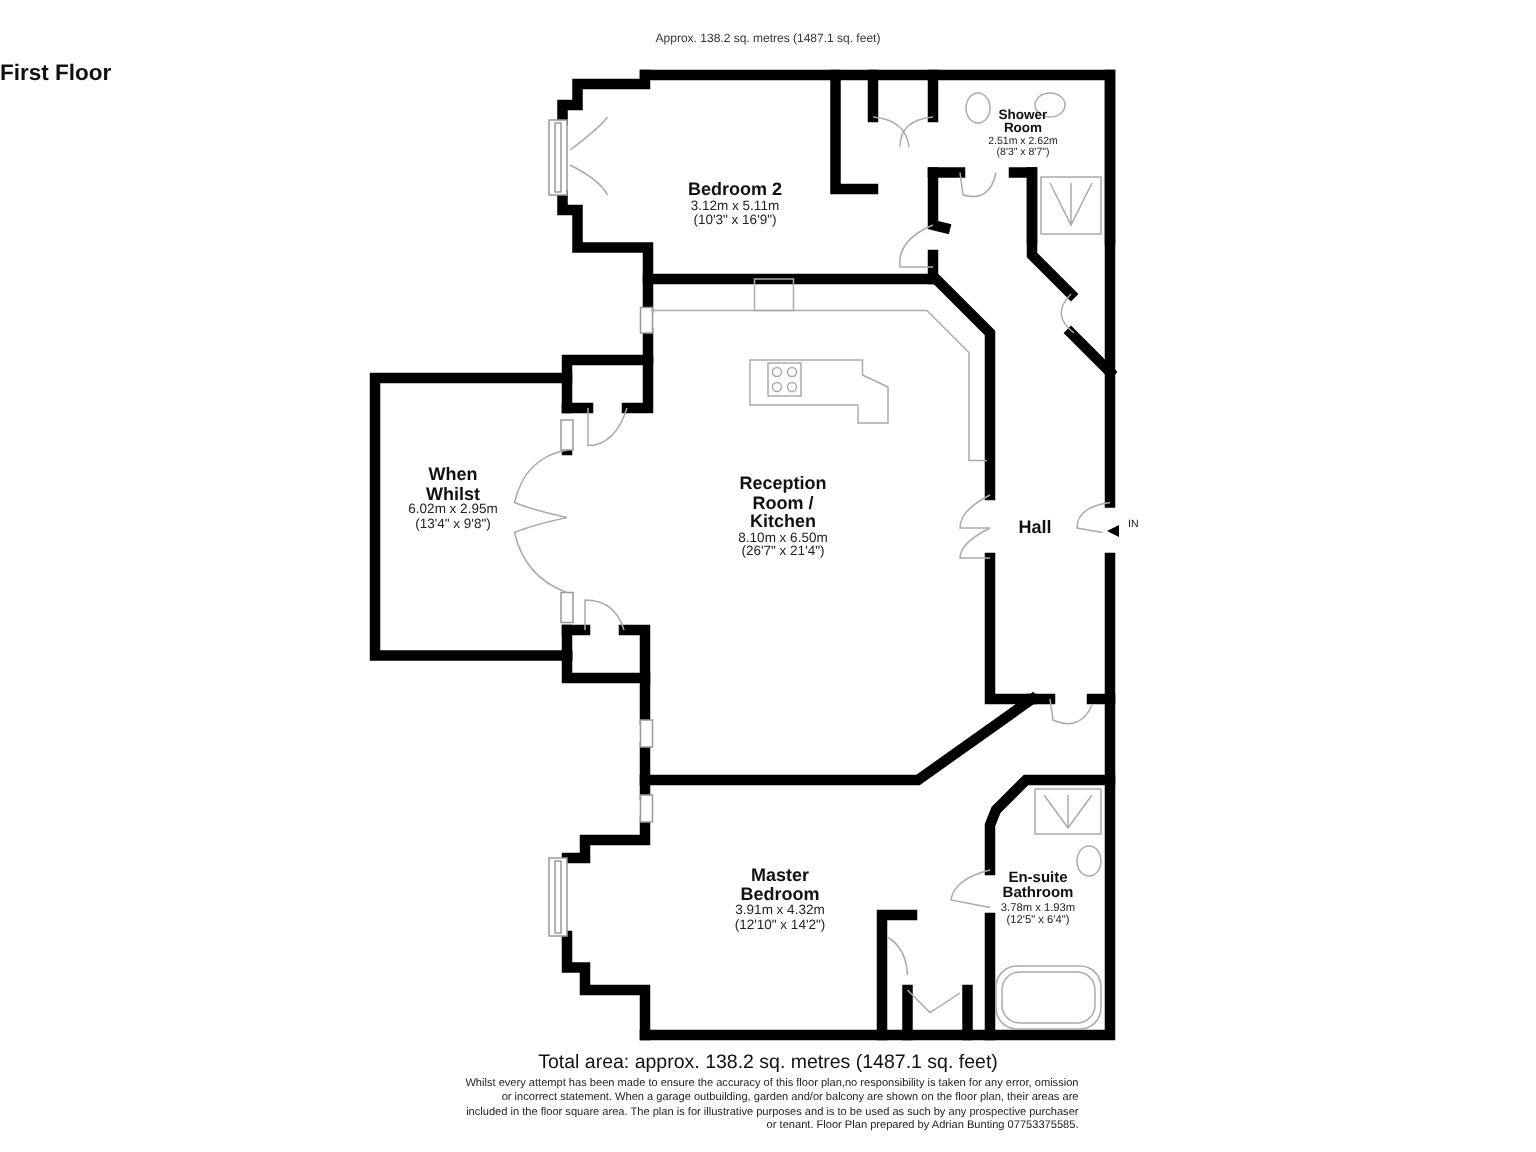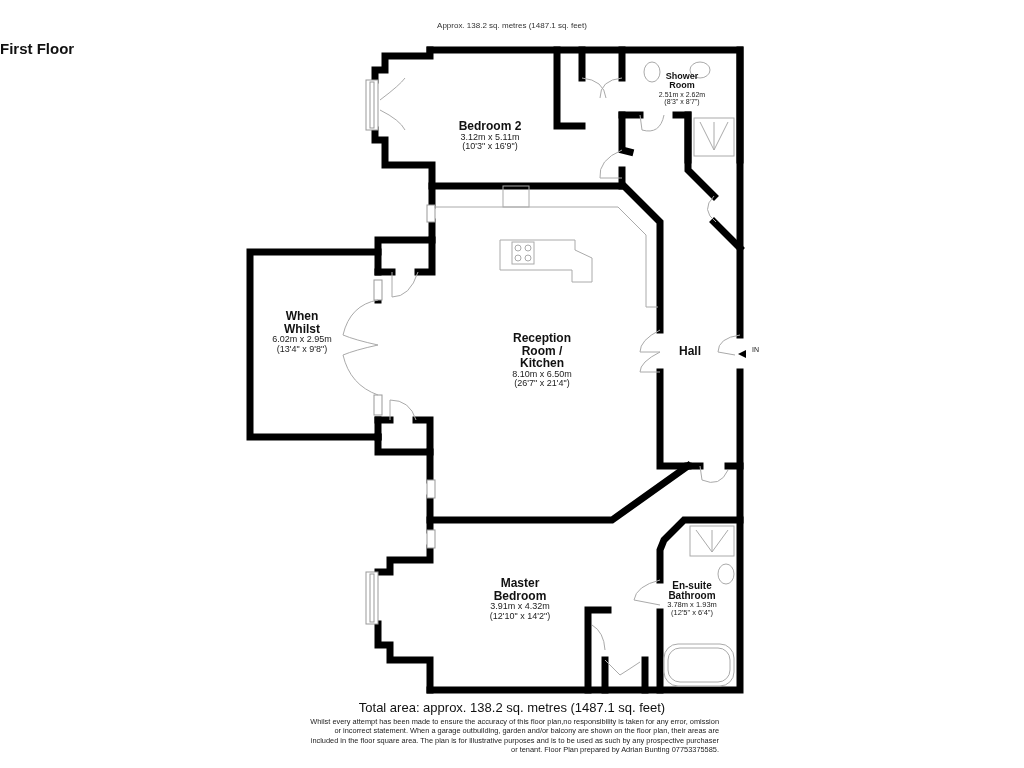--- a/index.html
+++ b/index.html
@@ -149,21 +149,21 @@
   <span class="room-dim">(8'3" x 8'7")</span>
 </div>
 
 <div class="room-label" style="left:256px; top:310px; width:92px;">
   <span class="room-name">When</span>
   <span class="room-name">Whilst</span>
   <span class="room-dim">6.02m x 2.95m</span>
   <span class="room-dim">(13'4" x 9'8")</span>
 </div>
 
-<div class="room-label" style="left:492px; top:316px; width:100px;margin-top:16px;">
+<div class="room-label" style="left:472px; top:316px; width:100px;">
   <span class="room-name">Reception</span>
   <span class="room-name">Room /</span>
   <span class="room-name">Kitchen</span>
   <span class="room-dim">8.10m x 6.50m</span>
   <span class="room-dim">(26'7" x 21'4")</span>
 </div>
 
 <div class="room-label" style="left:668px; top:345px; width:44px;">
   <span class="room-name">Hall</span>
 </div>

